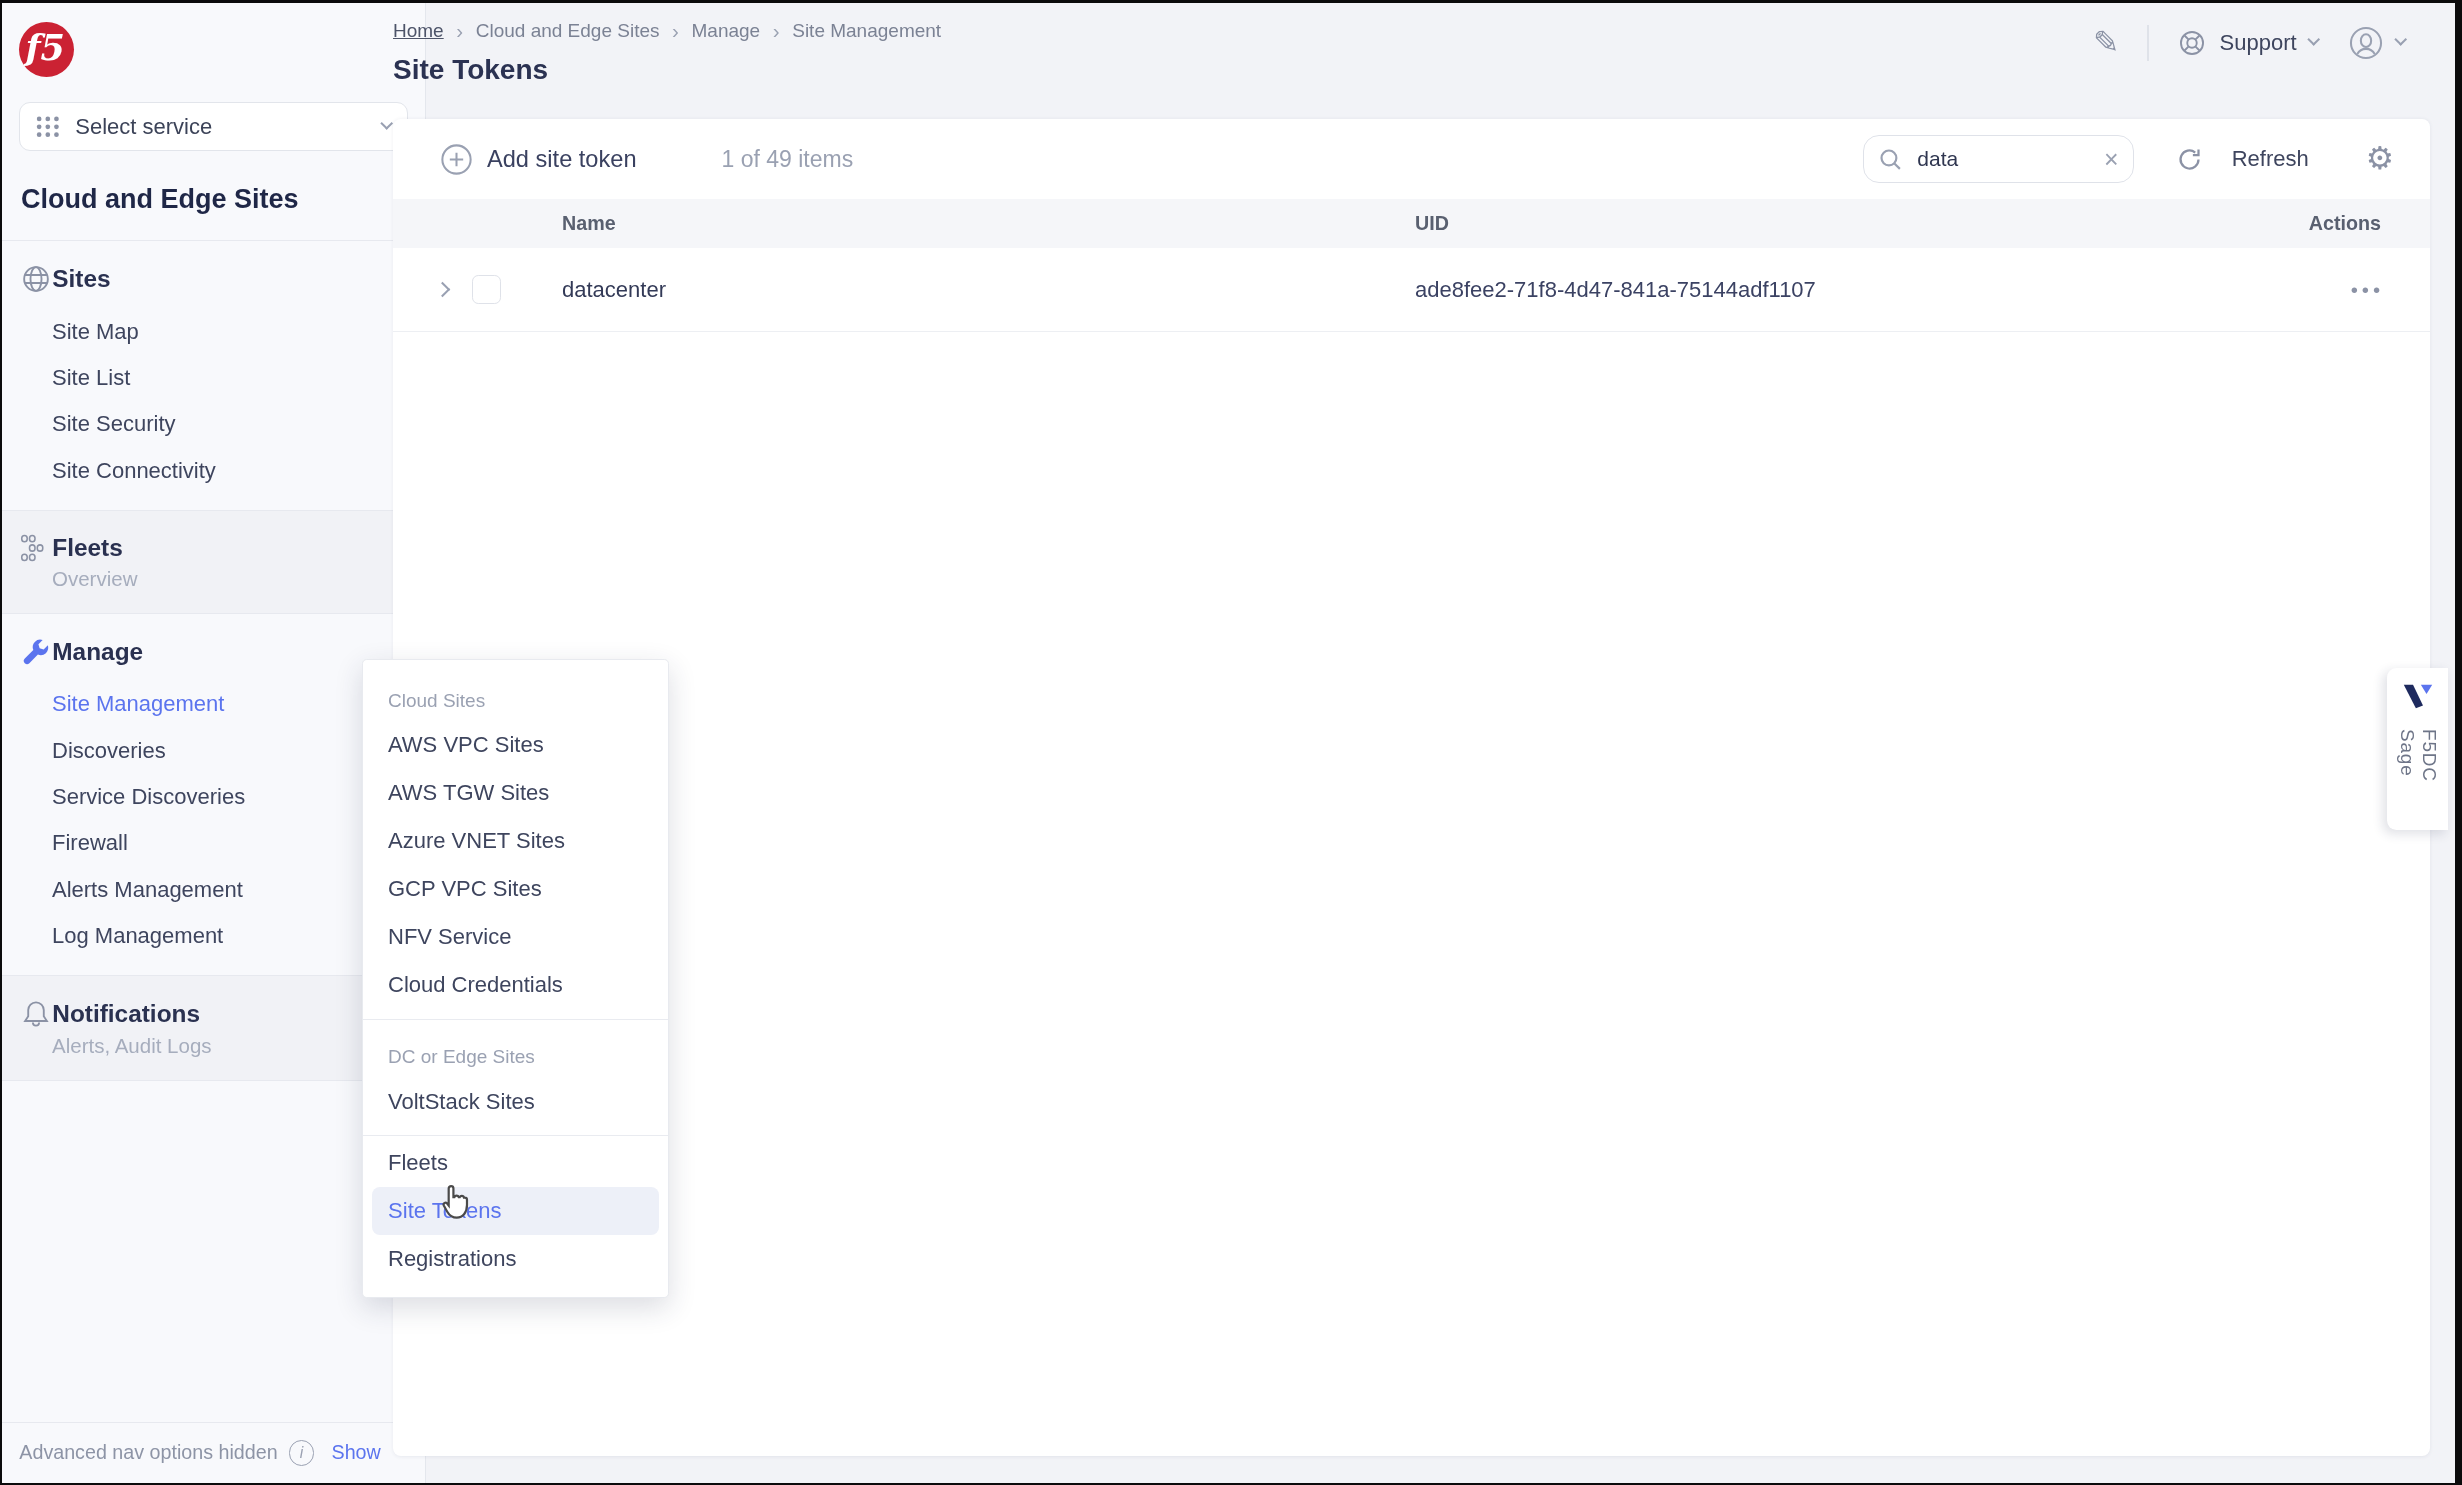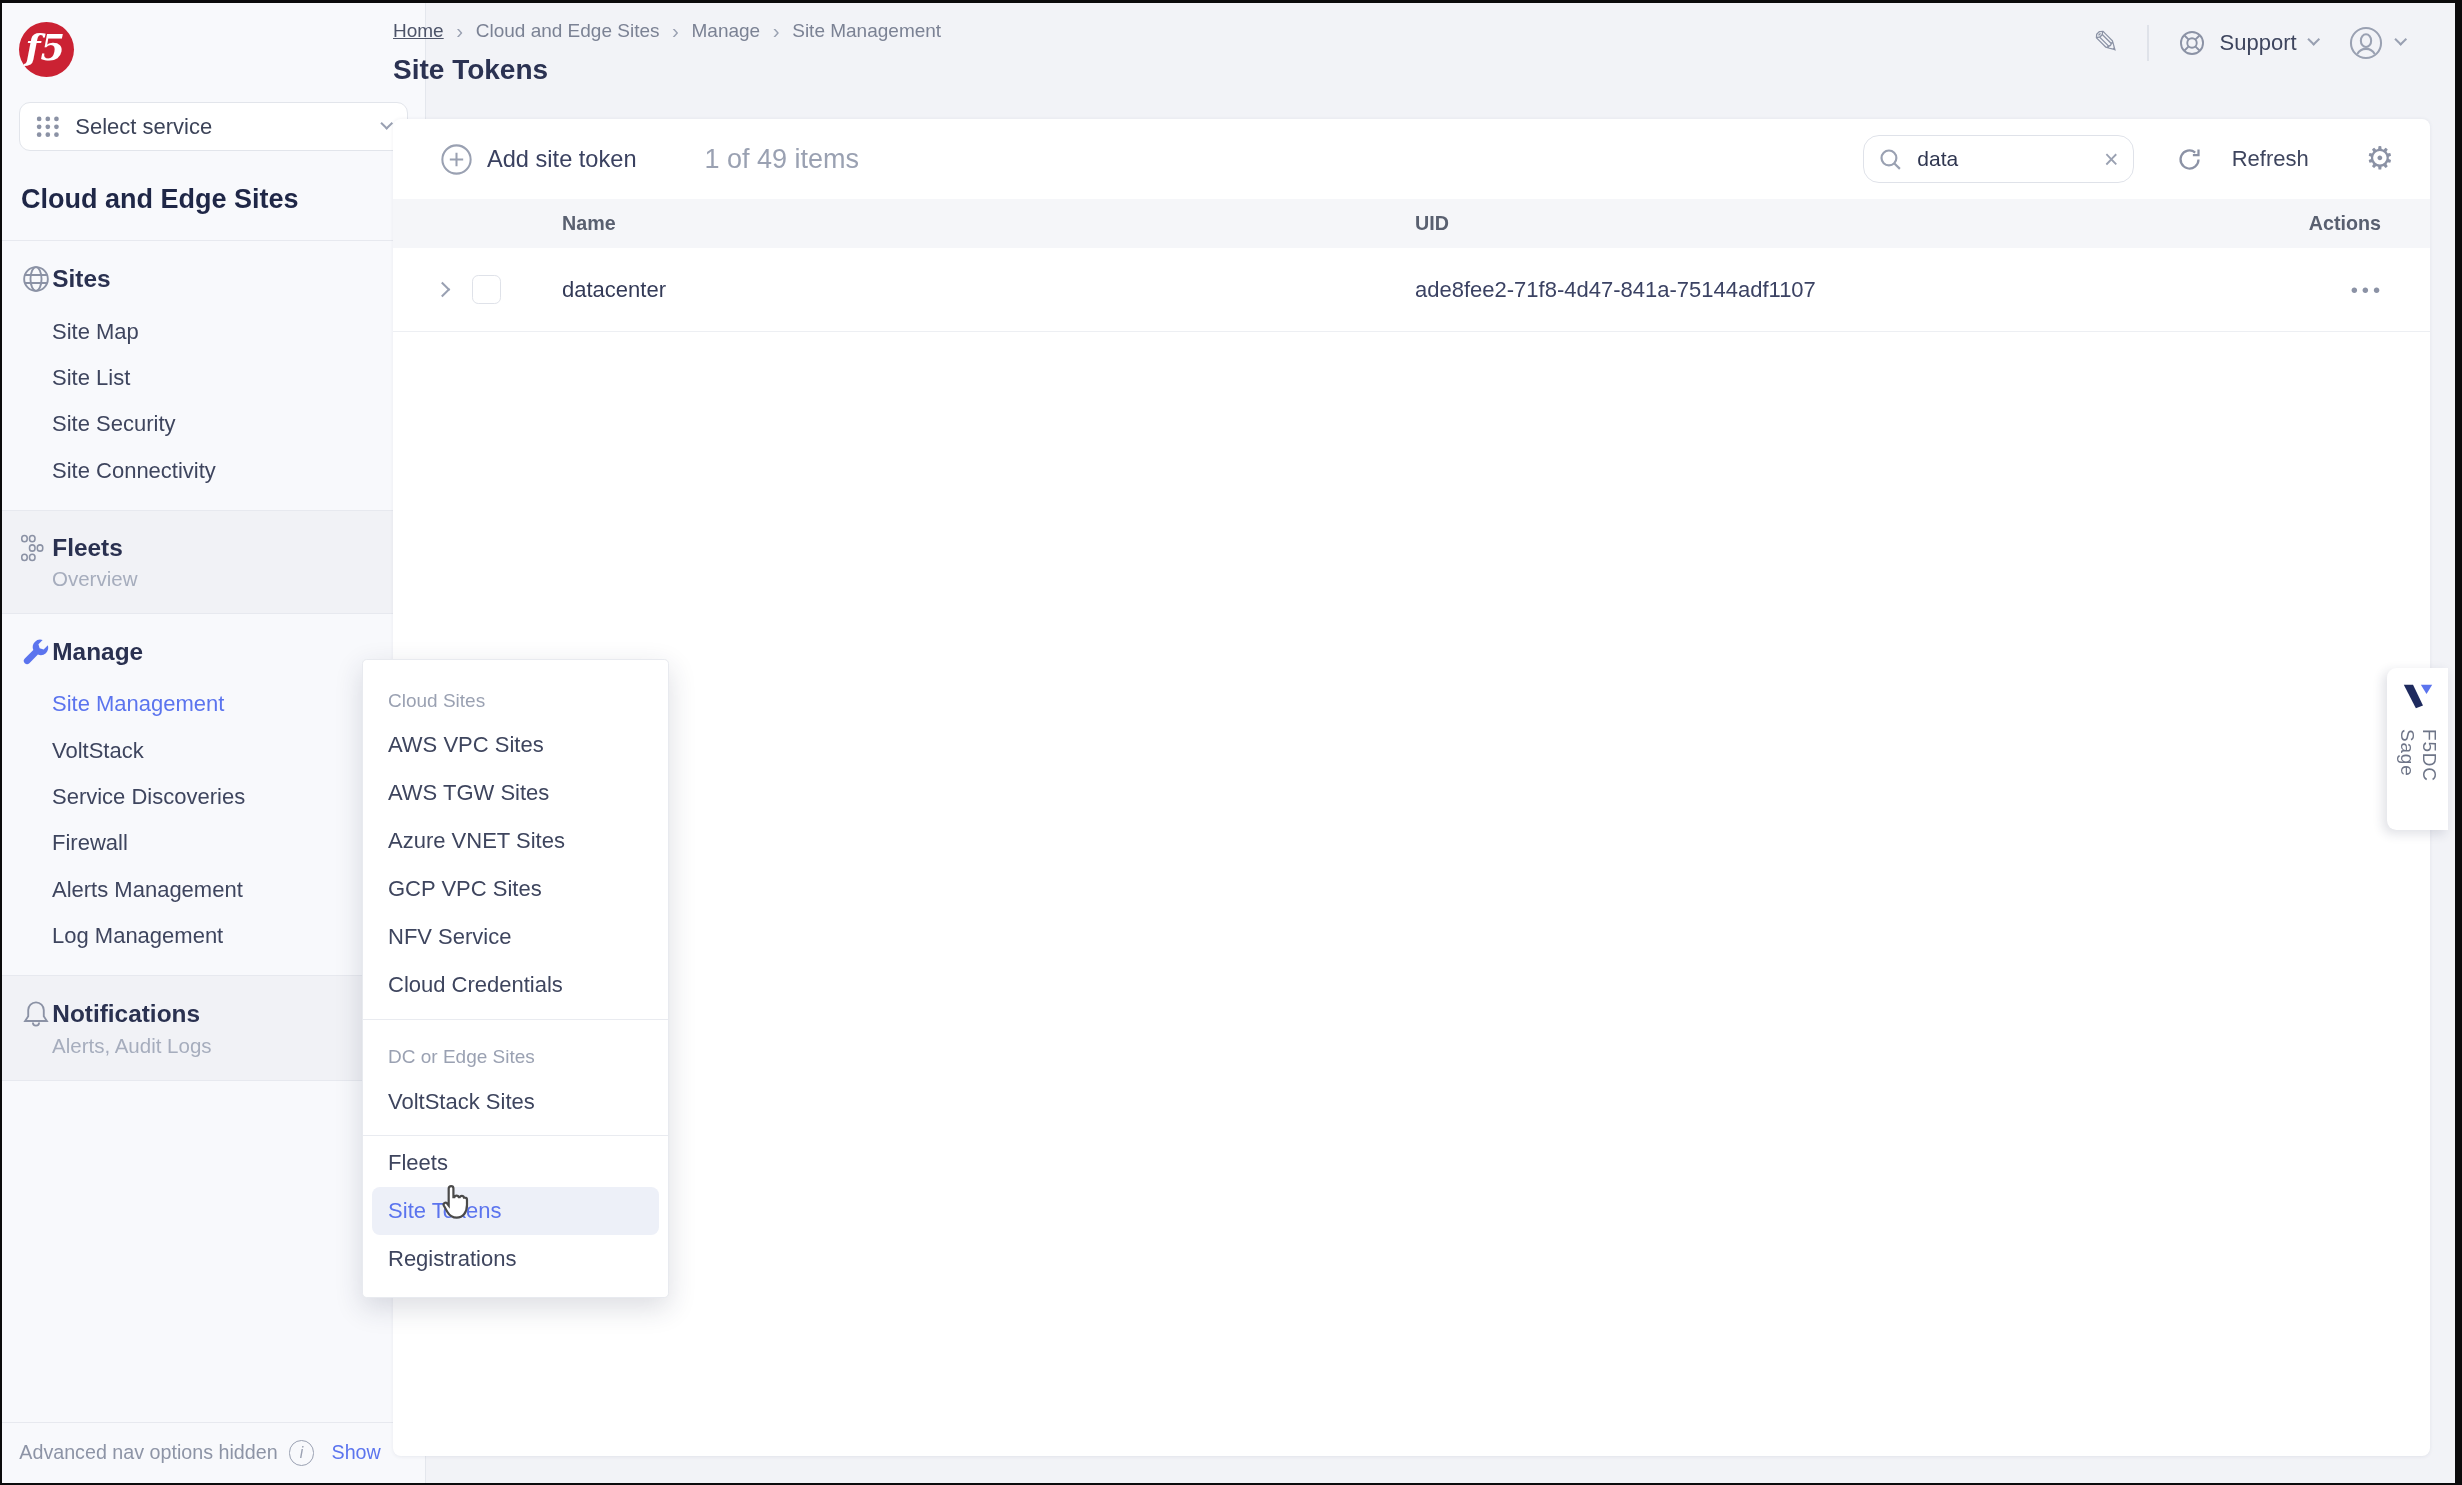--- a/index.html
+++ b/index.html
@@ -44,21 +44,21 @@
   .header-actions{position:absolute;top:20.5px;right:50px;display:flex;align-items:center;gap:28px;}
   .glyph-btn{font-size:31.5px;color:#8b92a5;cursor:pointer;line-height:1;}
   .vdiv{width:1.6px;height:36px;background:#dfe2e9;}
   .support{display:flex;align-items:center;gap:12.6px;font-size:22px;color:#3e455e;cursor:pointer;}
   .account{display:flex;align-items:center;gap:11px;cursor:pointer;}
   
   .card{position:absolute;left:30px;right:25px;top:116px;bottom:27px;background:#fff;border-radius:7.9px;
         box-shadow:0 0.8px 3.9px rgba(44,54,84,.08);overflow:hidden;}
   .toolbar{display:flex;align-items:center;height:80px;padding:0 36px 0 47px;}
   .add-btn{display:flex;align-items:center;gap:14px;font-size:23.6px;color:#3a4160;cursor:pointer;}
-  .count{margin-left:68px;font-size:27px;color:#9aa1b2;}
+  .count{margin-left:85px;font-size:23px;color:#9aa1b2;}
   .spacer{flex:1;}
   .searchbox{display:flex;align-items:center;gap:12.6px;width:241px;height:46px;border:1.6px solid #dfe2e9;border-radius:16px;padding:0 14px;background:#fff;}
   .searchbox input{border:0;outline:0;flex:1;min-width:0;font-size:21px;color:#2f3650;background:transparent;font-family:inherit;}
   .clear-x{color:#9aa1b2;font-size:25px;cursor:pointer;line-height:1;}
   .refresh{display:flex;align-items:center;gap:29px;margin-left:42px;font-size:22px;color:#3e455e;cursor:pointer;}
   .gear{margin-left:57px;}
   .thead{display:flex;align-items:center;height:49px;background:#f5f6f9;font-size:19.7px;font-weight:700;color:#596070;}
   .th-sp{width:169px;flex:0 0 auto;}
   .th-name{width:853px;flex:0 0 auto;}
   .th-uid{flex:1;}
@@ -171,21 +171,21 @@
                 <path d="M34 10.5a9.5 9.5 0 0 1-12.6 11.8L10.6 33.1a4.1 4.1 0 0 1-5.8-5.8L15.6 16.5A9.5 9.5 0 0 1 27.4 3.9l-5.3 5.3 1.5 5.1 5.1 1.5z" fill="#5b74ee"></path>
               </svg>
           </span>
           <span>Manage</span>
         </div>
         <div class="item active">
           <span>Site Management</span>
           <span class="chev right sm blue"></span>
         </div>
         <div class="item">
-          <span>VoltStack</span>
+          <span>Discoveries</span>
           <span class="chev right sm"></span>
         </div>
         <div class="item">
           <span>Service Discoveries</span>
         </div>
         <div class="item">
           <span>Firewall</span>
           <span class="chev right sm"></span>
         </div>
         <div class="item">

